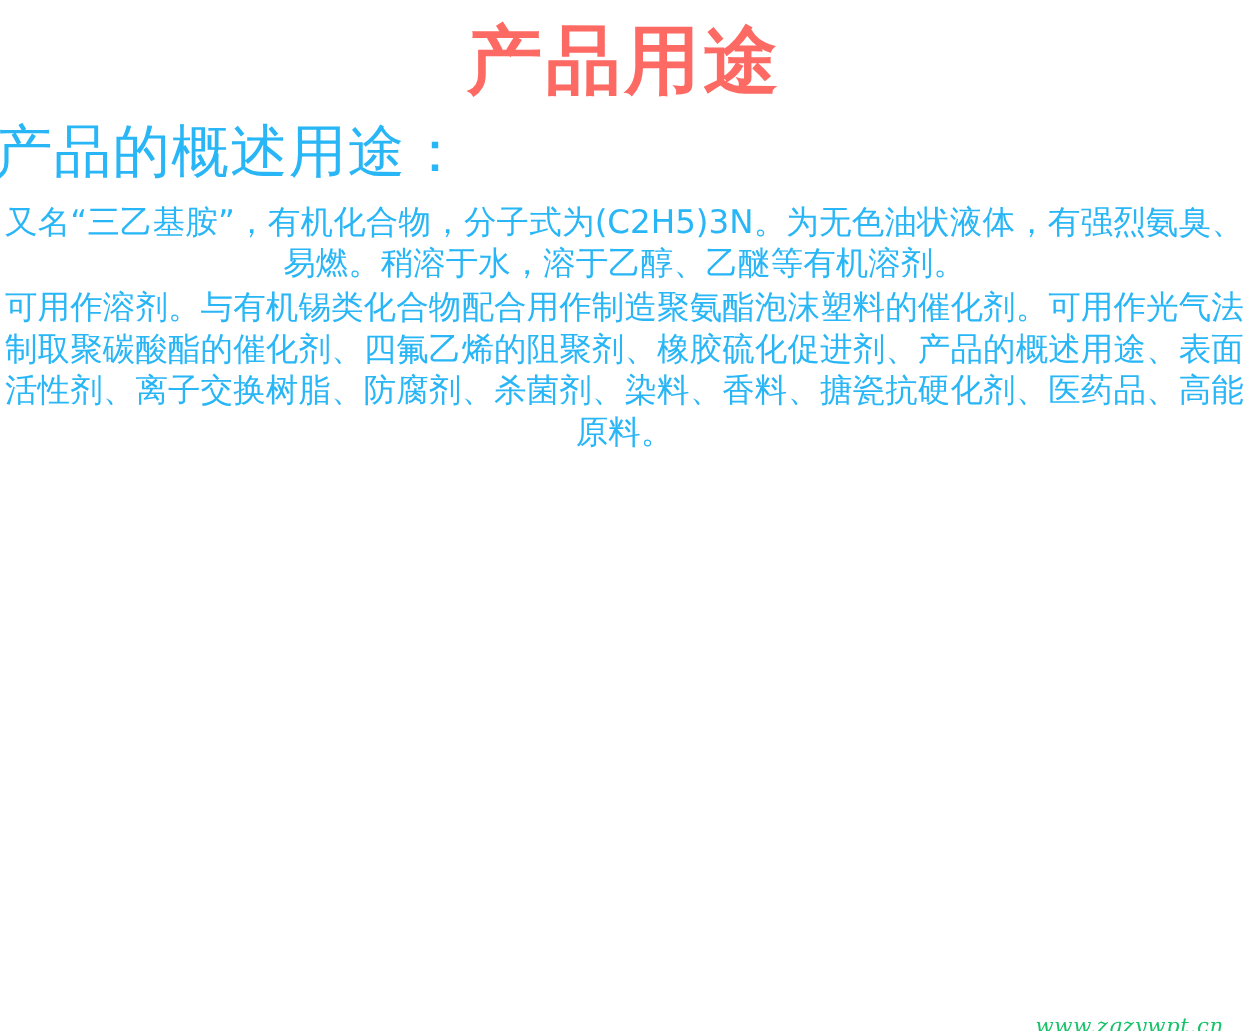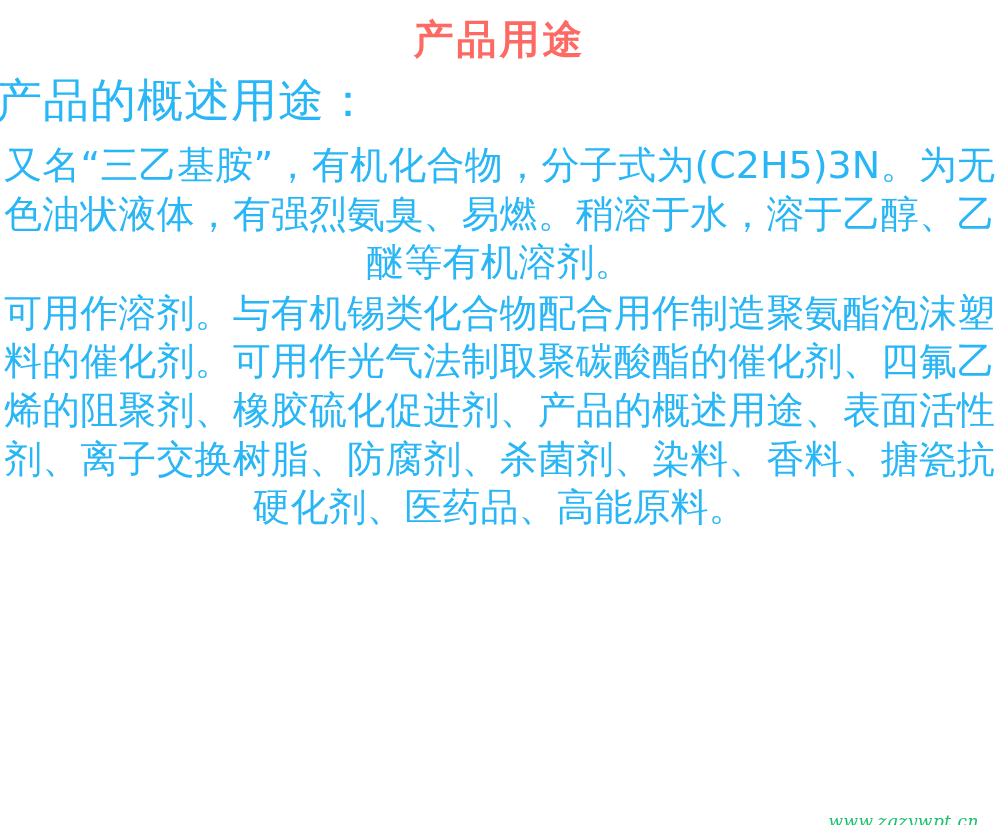--- a/index.html
+++ b/index.html
@@ -16,40 +16,40 @@
   }
   .page {
     width: 999px;
     height: 825px;
     position: relative;
     box-sizing: border-box;
   }
   .title {
     text-align: center;
     color: #fd6a64;
-    font-size: 40px;
+    font-size: 60px;
     font-weight: bold;
     letter-spacing: 3px;
     line-height: 1.05;
     margin-top: 18px;
     margin-bottom: 0;
     font-family: "DejaVu Sans", "Liberation Sans", sans-serif;
   }
   .subtitle {
     color: #29b6f6;
     font-size: 46px;
     line-height: 1.15;
     margin-top: 14px;
     margin-left: -4px;
     letter-spacing: 1px;
     white-space: nowrap;
   }
   .body-block {
     color: #29b6f6;
-    font-size: 38px;
+    font-size: 26px;
     line-height: 1.28;
     text-align: center;
     margin-top: 14px;
     letter-spacing: 0px;
   }
   .para {
     margin: 0;
     padding: 0;
   }
   .para + .para {

